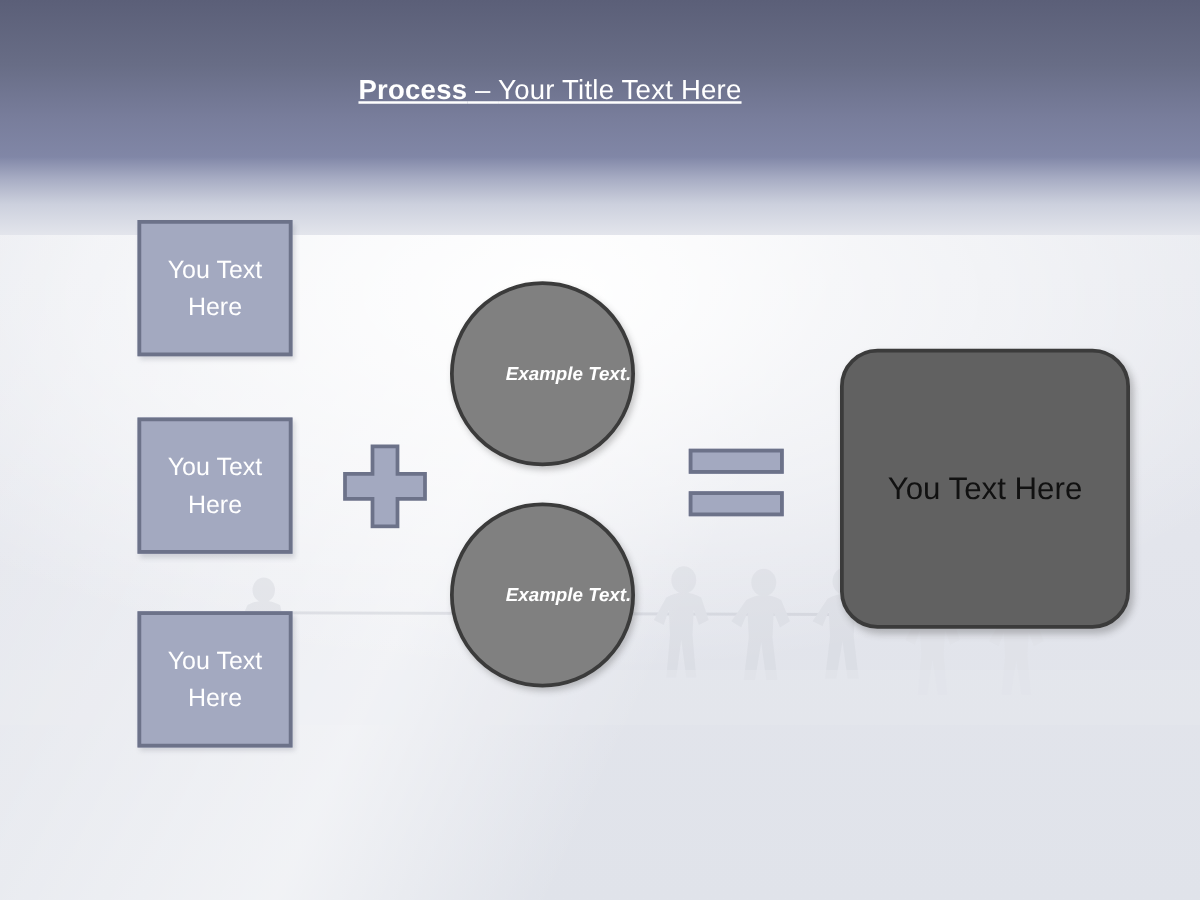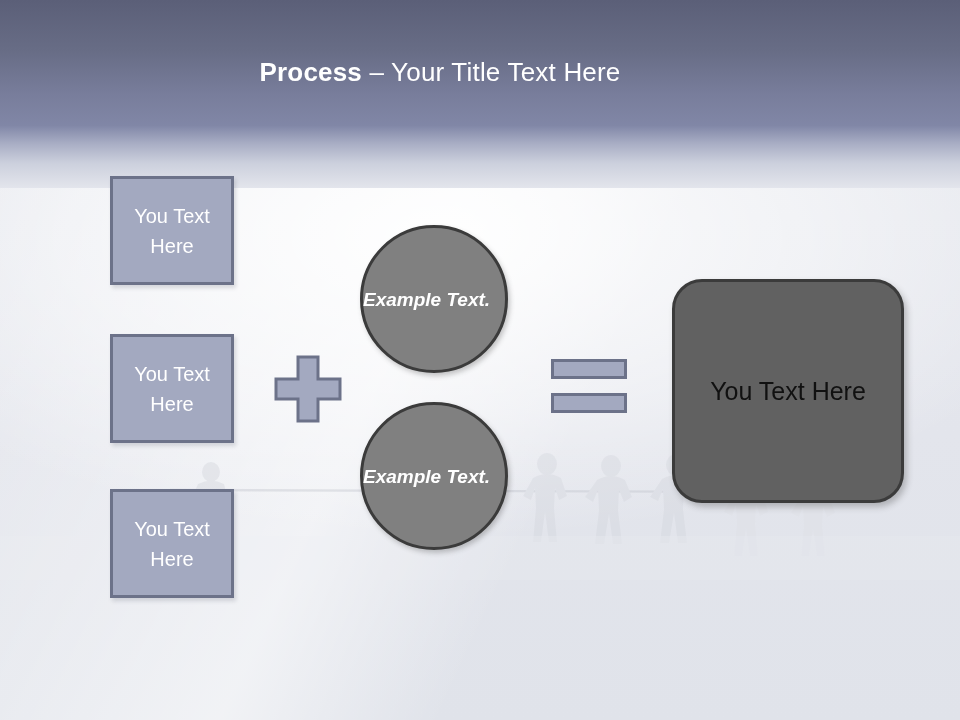--- a/index.html
+++ b/index.html
@@ -47,24 +47,25 @@
     width: 960px; height: 62px;
     background: linear-gradient(to bottom, #8288a8 0%, #a8adc4 28%, #ccd0dd 60%, #e3e5ec 100%);
   }
 
   #slide-title {
     position: absolute;
     left: 0; top: 50px;
     width: 880px;
     text-align: center;
     color: #ffffff;
-    font-size: 26px;
+    font-size: 22px;
     line-height: 44px;
     letter-spacing: 0.2px;
     white-space: nowrap;
+    text-decoration: underline;
   }
   #slide-title .t-bold { font-weight: bold; }
   #slide-title .t-reg  { font-weight: normal; }
 
   
   #artwork {
     position: absolute;
     left: 0; top: 440px;
     width: 960px; height: 140px;
     opacity: 0.32;
@@ -107,27 +108,27 @@
   .example-circle {
     position: absolute;
     width: 148px;
     height: 148px;
     border-radius: 50%;
     background: #808080;
     border: 3px solid #3b3b3b;
     box-sizing: border-box;
     box-shadow: 2px 3px 5px rgba(70,70,70,0.30);
     color: #ffffff;
-    font-size: 19px;
+    font-size: 15px;
     line-height: 23px;
     font-weight: bold;
     font-style: italic;
     display: flex;
     align-items: center;
-    justify-content: flex-start;
+    justify-content: flex-end;
     text-align: center;
   }
   #circle-1 { left: 360px; top: 225px; }
   #circle-2 { left: 360px; top: 402px; }
   .example-circle .circle-label { display: block; }
 
   
   #equals-operator {
     position: absolute;
     left: 551px;

